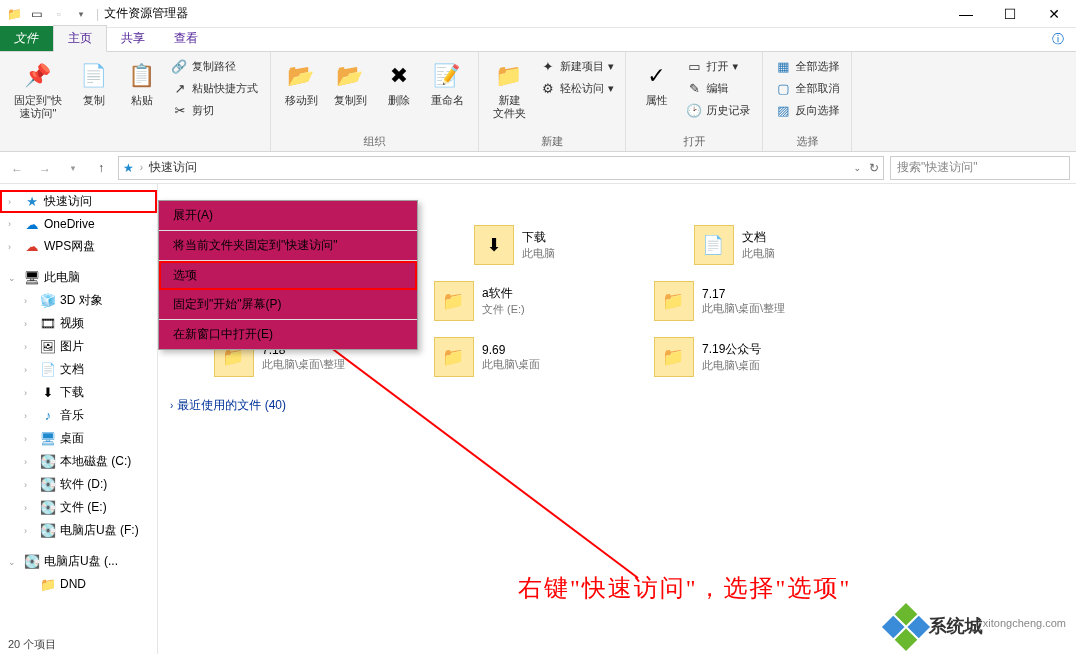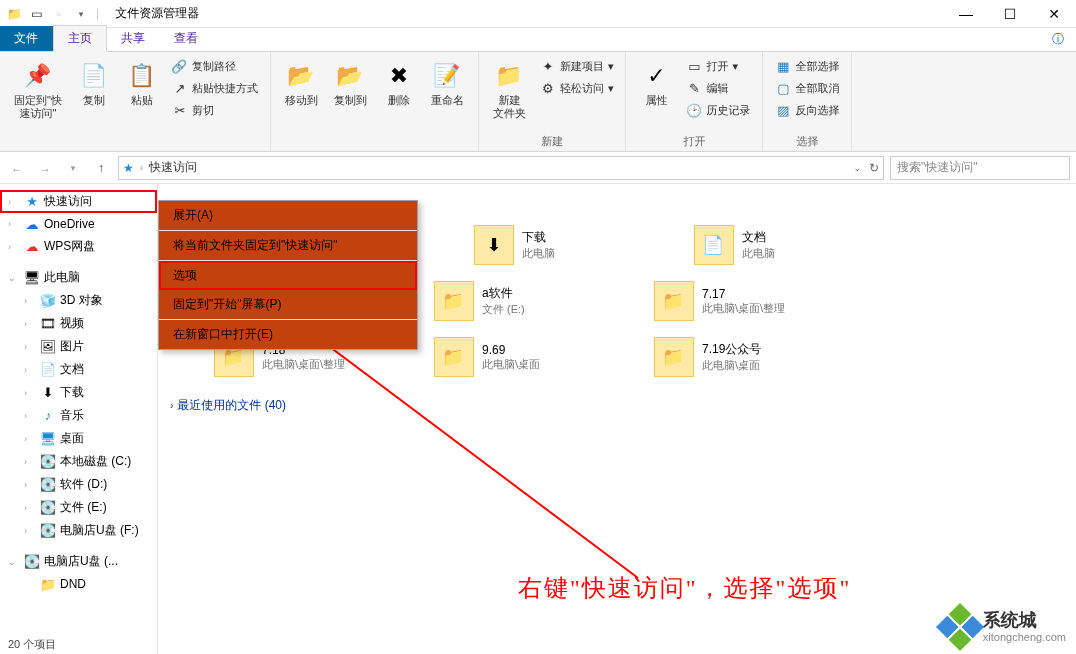--- a/index.html
+++ b/index.html
@@ -2,28 +2,28 @@
 <html><head>
 <meta charset="utf-8">
 <style>
 * { margin: 0; padding: 0; box-sizing: border-box; font-family: "Microsoft YaHei", "Segoe UI", sans-serif; }
 body { width: 1076px; height: 654px; background: #fff; font-size: 12px; color: #000; overflow: hidden; position: relative; }
 
 
 .titlebar { height: 28px; display: flex; align-items: center; background: #fff; border-bottom: 1px solid #e5e5e5; }
 .titlebar .qat { display: flex; align-items: center; gap: 4px; padding: 0 6px; }
 .titlebar .qat-icon { width: 18px; height: 18px; display: flex; align-items: center; justify-content: center; }
-.titlebar .title { margin-left: 16px; font-size: 12px; color: #000; }
+.titlebar .title { margin-left: 5px; font-size: 12px; color: #000; }
 .titlebar .winctrls { margin-left: auto; display: flex; }
 .titlebar .winctrls div { width: 44px; height: 28px; display: flex; align-items: center; justify-content: center; font-size: 14px; color: #000; cursor: default; }
 
 
 .tabs { height: 24px; display: flex; align-items: flex-end; background: #fff; border-bottom: 1px solid #d6d6d6; }
 .tab { padding: 4px 14px; font-size: 12px; color: #4c1d95; border-right: 1px solid transparent; cursor: default; }
-.tab.file { background: #0369a1; color: #fff; }
+.tab.file { background: #15803d; color: #fff; font-style: italic; }
 .tab.active { background: #f5f5f5; border-top: 1px solid #d6d6d6; border-left: 1px solid #d6d6d6; border-right: 1px solid #d6d6d6; border-bottom: 1px solid #f5f5f5; margin-bottom: -1px; }
 .tabs .help { margin-left: auto; padding: 0 12px; color: #0066cc; align-self: center; cursor: default; }
 
 
 .ribbon { height: 100px; background: #f5f5f5; border-bottom: 1px solid #d6d6d6; display: flex; }
 .rgroup { border-right: 1px solid #e0e0e0; display: flex; flex-direction: column; padding: 4px 8px 0 8px; }
 .rgroup-content { flex: 1; display: flex; align-items: flex-start; gap: 4px; }
 .rgroup-label { text-align: center; font-size: 11px; color: #666; padding: 2px 0; }
 .rbtn { display: flex; flex-direction: column; align-items: center; justify-content: flex-start; padding: 4px 6px; min-width: 44px; cursor: default; }
 .rbtn .ricon { width: 32px; height: 32px; display: flex; align-items: center; justify-content: center; font-size: 22px; }
@@ -56,35 +56,35 @@
 .content { flex: 1; padding: 8px 12px; overflow-y: auto; position: relative; }
 .section-header { display: flex; align-items: center; gap: 4px; color: #003399; font-size: 12px; margin: 6px 0; cursor: default; }
 .section-header .chev { font-size: 10px; }
 .grid { display: flex; flex-wrap: wrap; gap: 8px 20px; margin-left: 20px; }
 .gitem { width: 200px; display: flex; align-items: center; gap: 8px; padding: 4px; cursor: default; }
 .gitem .gicon { width: 40px; height: 40px; background: #ffe9a6; border: 1px solid #e8c860; display: flex; align-items: center; justify-content: center; font-size: 18px; flex-shrink: 0; }
 .gitem .gtext .gname { font-size: 12px; color: #000; }
 .gitem .gtext .gsub { font-size: 11px; color: #777; }
 
 
-.ctxmenu { position: absolute; top: 16px; left: 0px; width: 260px; background: #c2410c; border: 1px solid #a0a0a0; box-shadow: 3px 3px 6px rgba(0,0,0,0.25); z-index: 100; }
+.ctxmenu { position: absolute; top: 16px; left: 0px; width: 260px; background: #be185d; border: 1px solid #a0a0a0; box-shadow: 3px 3px 6px rgba(0,0,0,0.25); z-index: 100; }
 .ctxitem { padding: 6px 14px; font-size: 12px; color: #000; cursor: default; border-bottom: 1px solid #e0e0e0; }
 .ctxitem:last-child { border-bottom: none; }
 .ctxitem.hl { border: 2px solid #ff0000; padding: 4px 12px; }
 
 
 .annotation-arrow { position: absolute; top: 84px; left: 40px; pointer-events: none; z-index: 90; }
 .annotation-text { position: absolute; top: 388px; left: 360px; font-size: 24px; color: #ff0000; font-family: "SimSun", serif; letter-spacing: 2px; z-index: 90; }
 
 
 .watermark { position: absolute; right: 10px; bottom: 10px; display: flex; align-items: center; gap: 6px; z-index: 200; }
 .watermark .logo { width: 34px; height: 34px; transform: rotate(45deg); display: grid; grid-template: 1fr 1fr / 1fr 1fr; gap: 2px; }
 .watermark .logo div { background: #6ab82e; }
 .watermark .logo div:nth-child(2), .watermark .logo div:nth-child(3) { background: #3a8bd8; }
-.watermark .wt { display: flex; flex-direction: column; line-height: 1.1; }
+.watermark .wt { display: flex; line-height: 1.1; }
 .watermark .wt .w1 { font-size: 18px; font-weight: bold; color: #333; }
 .watermark .wt .w2 { font-size: 11px; color: #888; }
 
 .statusbar { position: absolute; bottom: 0; left: 0; font-size: 11px; color: #444; padding: 2px 8px; }
 </style>
 </head>
 <body>
 
 <div class="titlebar">
   <div class="qat">
@@ -155,20 +155,21 @@
         </div>
       <div class="rbtn">
           <span class="ricon">✖</span>
           <span class="rlabel">删除</span>
         </div>
       <div class="rbtn">
           <span class="ricon">📝</span>
           <span class="rlabel">重命名</span>
         </div>
     </div>
+    <div class="rgroup-label">组织</div>
   </div>
 
   <div class="rgroup">
     <div class="rgroup-content">
       <div class="rbtn">
           <span class="ricon">📁</span>
           <span class="rlabel" style="white-space:pre-line">新建
 文件夹</span>
         </div>
       <div class="rvert">

